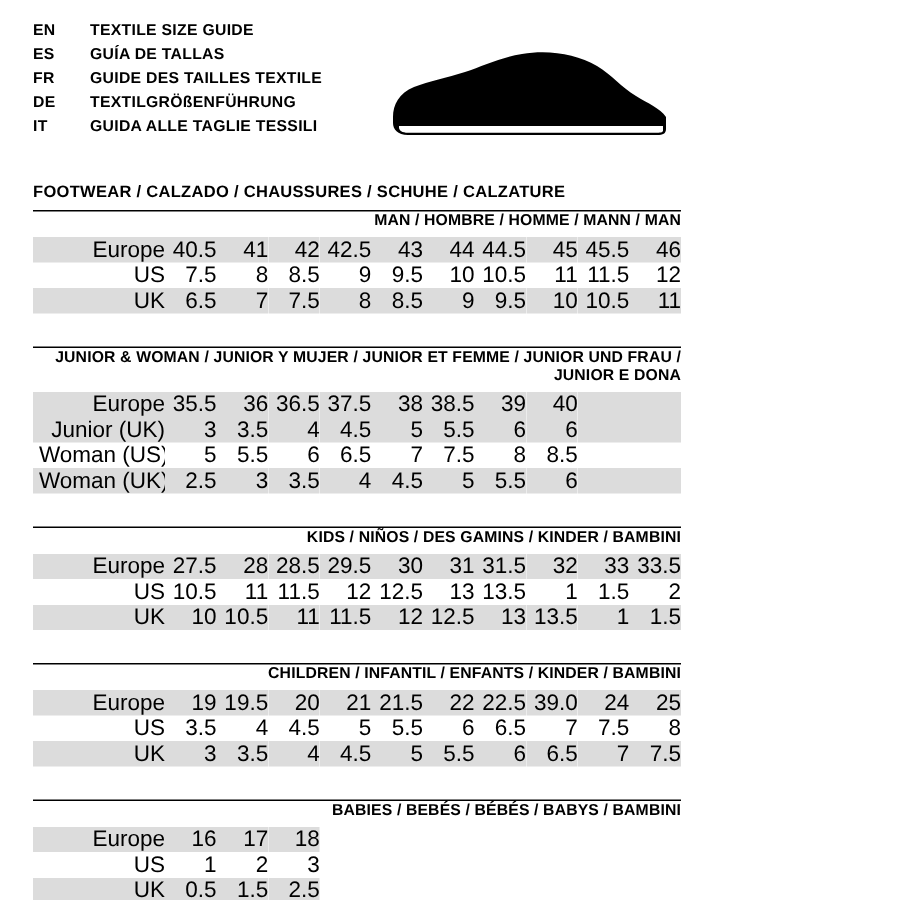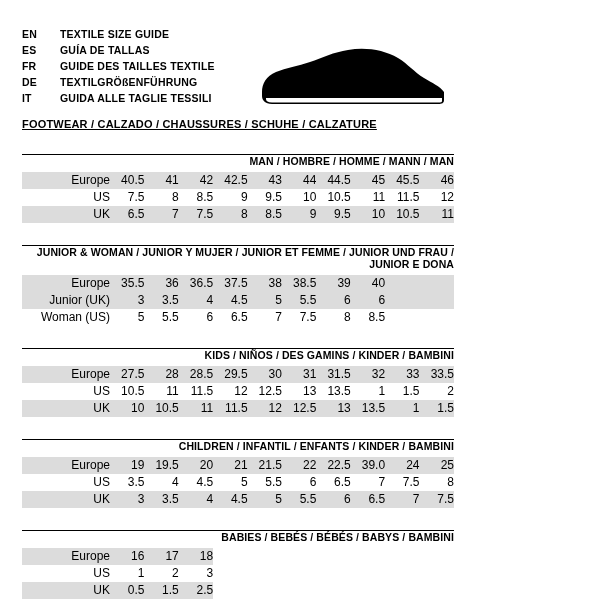--- a/index.html
+++ b/index.html
@@ -12,21 +12,21 @@
     height: 600px;
     font-family: "Liberation Sans", sans-serif;
     color: #000000;
     overflow: hidden;
   }
   .page {
     position: relative;
     width: 476px;
     height: 600px;
     box-sizing: border-box;
-    padding: 28px 22px 0 22px;
+    padding: 14px 22px 0 22px;
   }
 
   
   .header {
     position: relative;
     height: 104px;
   }
   .lang-table {
     border-collapse: collapse;
     font-size: 10.5px;
@@ -46,39 +46,38 @@
     position: absolute;
     top: 18px;
     right: 8px;
     width: 190px;
     height: 70px;
   }
   .section-title {
     font-size: 11px;
     font-weight: bold;
     letter-spacing: 0.2px;
-    margin: 10px 0 0 0;
-    text-decoration: underline;
+    margin: 28px 0 0 0;
   }
 
   
   .block {
     margin-top: 22px;
     text-align: right;
   }
   .block-title {
     font-size: 10.5px;
     font-weight: bold;
     letter-spacing: 0.1px;
     padding: 0 0 5px 2px;
   }
   table.sizes {
     border-collapse: collapse;
     width: 100%;
-    font-size: 12px;
+    font-size: 15px;
     table-layout: fixed;
   }
   table.sizes td {
     height: 17px;
     line-height: 17px;
     padding: 0 0 0 4px;
     white-space: nowrap;
     overflow: hidden;
   }
   table.sizes tr.shaded td {
@@ -222,20 +221,33 @@
         <tr class="plain">
           <td class="row-label">Woman (US)</td>
           <td>5</td>
           <td>5.5</td>
           <td>6</td>
           <td>6.5</td>
           <td>7</td>
           <td>7.5</td>
           <td>8</td>
           <td>8.5</td>
+          <td></td>
+          <td></td>
+        </tr>
+        <tr class="shaded">
+          <td class="row-label">Woman (UK)</td>
+          <td>2.5</td>
+          <td>3</td>
+          <td>3.5</td>
+          <td>4</td>
+          <td>4.5</td>
+          <td>5</td>
+          <td>5.5</td>
+          <td>6</td>
           <td></td>
           <td></td>
         </tr>
       </tbody>
     </table>
   </div>
 
   <div class="block">
     <div class="divider"></div>
     <div class="block-title">KIDS / NIÑOS / DES GAMINS / KINDER / BAMBINI</div>

